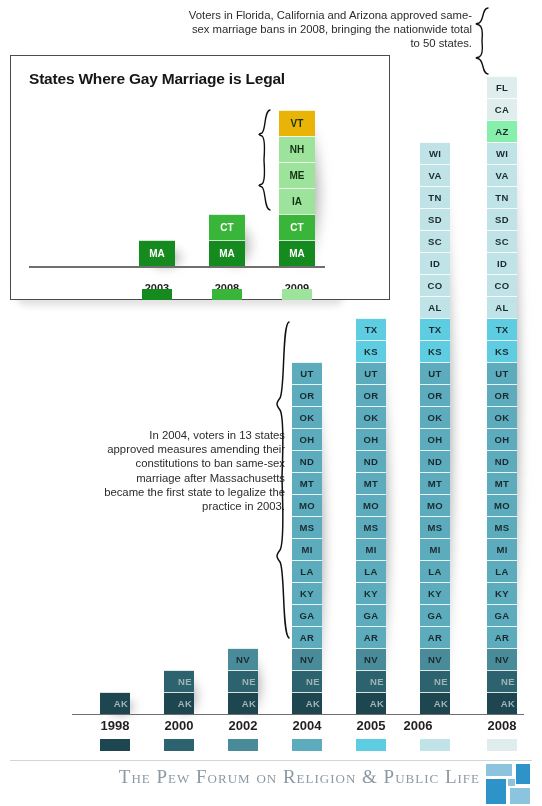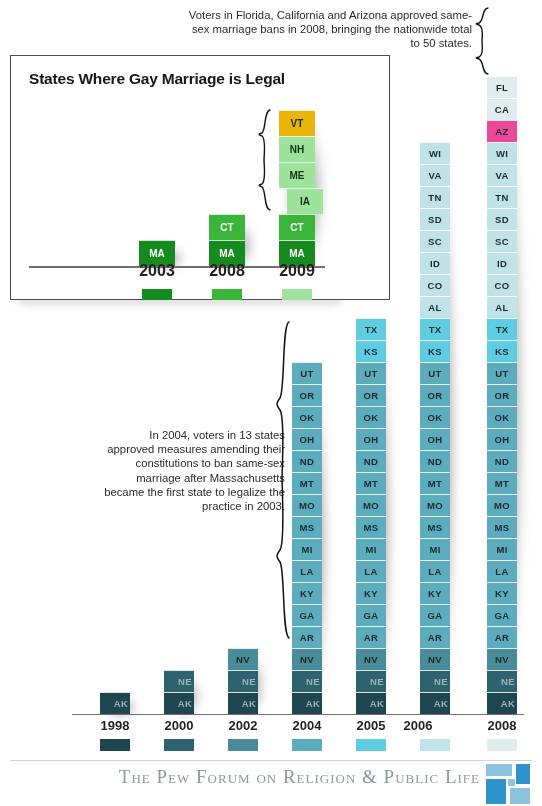--- a/index.html
+++ b/index.html
@@ -79,22 +79,22 @@
     font-size:10px; font-weight:bold; color:#143314;
     border-top:1px solid rgba(255,255,255,.8);
     line-height:1;
   }
   .icell.whitelabel { color:#ffffff; }
   .inset-axis {
     position:absolute; left:18px; top:210px; width:296px; height:1.5px;
     background:#6f6f6f;
   }
   .inset-year {
-    position:absolute; top:206px; width:56px; text-align:center;
-    font-size:16px; font-weight:bold; color:#231f20;
+    position:absolute; top:226px; width:56px; text-align:center;
+    font-size:11px; font-weight:bold; color:#231f20;
   }
   .inset-swatch { position:absolute; top:233px; width:30px; height:11px; }
   .colshadow {
     position:absolute;
     background: radial-gradient(ellipse at center, rgba(60,60,60,.55) 0%, rgba(60,60,60,0) 72%);
     filter: blur(4px);
     pointer-events:none;
   }
 
   
@@ -196,21 +196,21 @@
       <div class="cell" style="background: rgb(92, 172, 189); left: 420px; top: 560px;">LA</div>
       <div class="cell" style="background: rgb(92, 172, 189); left: 420px; top: 582px;">KY</div>
       <div class="cell" style="background: rgb(92, 172, 189); left: 420px; top: 604px;">GA</div>
       <div class="cell" style="background: rgb(92, 172, 189); left: 420px; top: 626px;">AR</div>
       <div class="cell" style="background: rgb(74, 139, 153); left: 420px; top: 648px;">NV</div>
       <div class="cell lightlabel" style="background: rgb(45, 99, 111); left: 420px; top: 670px;">NE</div>
       <div class="cell lightlabel" style="background: rgb(29, 70, 80); left: 420px; top: 692px;">AK</div>
       <div class="colshadow" style="left: 491px; top: 80px; width: 34px; height: 638px;"></div>
       <div class="cell" style="background: rgb(223, 238, 236); left: 487px; top: 76px;">FL</div>
       <div class="cell" style="background: rgb(223, 238, 236); left: 487px; top: 98px;">CA</div>
-      <div class="cell" style="background: #ec4899; left: 487px; top: 120px;">AZ</div>
+      <div class="cell" style="background: #86efac; left: 487px; top: 120px;">AZ</div>
       <div class="cell" style="background: rgb(191, 227, 230); left: 487px; top: 142px;">WI</div>
       <div class="cell" style="background: rgb(191, 227, 230); left: 487px; top: 164px;">VA</div>
       <div class="cell" style="background: rgb(191, 227, 230); left: 487px; top: 186px;">TN</div>
       <div class="cell" style="background: rgb(191, 227, 230); left: 487px; top: 208px;">SD</div>
       <div class="cell" style="background: rgb(191, 227, 230); left: 487px; top: 230px;">SC</div>
       <div class="cell" style="background: rgb(191, 227, 230); left: 487px; top: 252px;">ID</div>
       <div class="cell" style="background: rgb(191, 227, 230); left: 487px; top: 274px;">CO</div>
       <div class="cell" style="background: rgb(191, 227, 230); left: 487px; top: 296px;">AL</div>
       <div class="cell" style="background: rgb(95, 205, 225); left: 487px; top: 318px;">TX</div>
       <div class="cell" style="background: rgb(95, 205, 225); left: 487px; top: 340px;">KS</div>
@@ -281,21 +281,21 @@
     <div id="inset-columns">
         <div class="colshadow" style="left: 133px; top: 189px; width: 42px; height: 26px;"></div>
         <div class="icell whitelabel" style="background: rgb(21, 138, 30); left: 128px; top: 184px;">MA</div>
         <div class="colshadow" style="left: 203px; top: 163px; width: 42px; height: 52px;"></div>
         <div class="icell whitelabel" style="background: rgb(57, 181, 58); left: 198px; top: 158px;">CT</div>
         <div class="icell whitelabel" style="background: rgb(21, 138, 30); left: 198px; top: 184px;">MA</div>
         <div class="colshadow" style="left: 273px; top: 59px; width: 42px; height: 156px;"></div>
         <div class="icell" style="background: #eab308; left: 268px; top: 54px;">VT</div>
         <div class="icell" style="background: rgb(157, 227, 155); left: 268px; top: 80px;">NH</div>
         <div class="icell" style="background: rgb(157, 227, 155); left: 268px; top: 106px;">ME</div>
-        <div class="icell" style="background: rgb(157, 227, 155); left: 268px; top: 132px; margin-left: 8px;">IA</div>
+        <div class="icell" style="background: rgb(157, 227, 155); left: 268px; top: 132px;">IA</div>
         <div class="icell whitelabel" style="background: rgb(57, 181, 58); left: 268px; top: 158px;">CT</div>
         <div class="icell whitelabel" style="background: rgb(21, 138, 30); left: 268px; top: 184px;">MA</div>
       </div>
     <div class="inset-axis"></div>
     <div id="inset-years">
         <div class="inset-year" style="left: 118px;">2003</div>
         <div class="inset-year" style="left: 188px;">2008</div>
         <div class="inset-year" style="left: 258px;">2009</div>
       </div>
     <div id="inset-legend">

